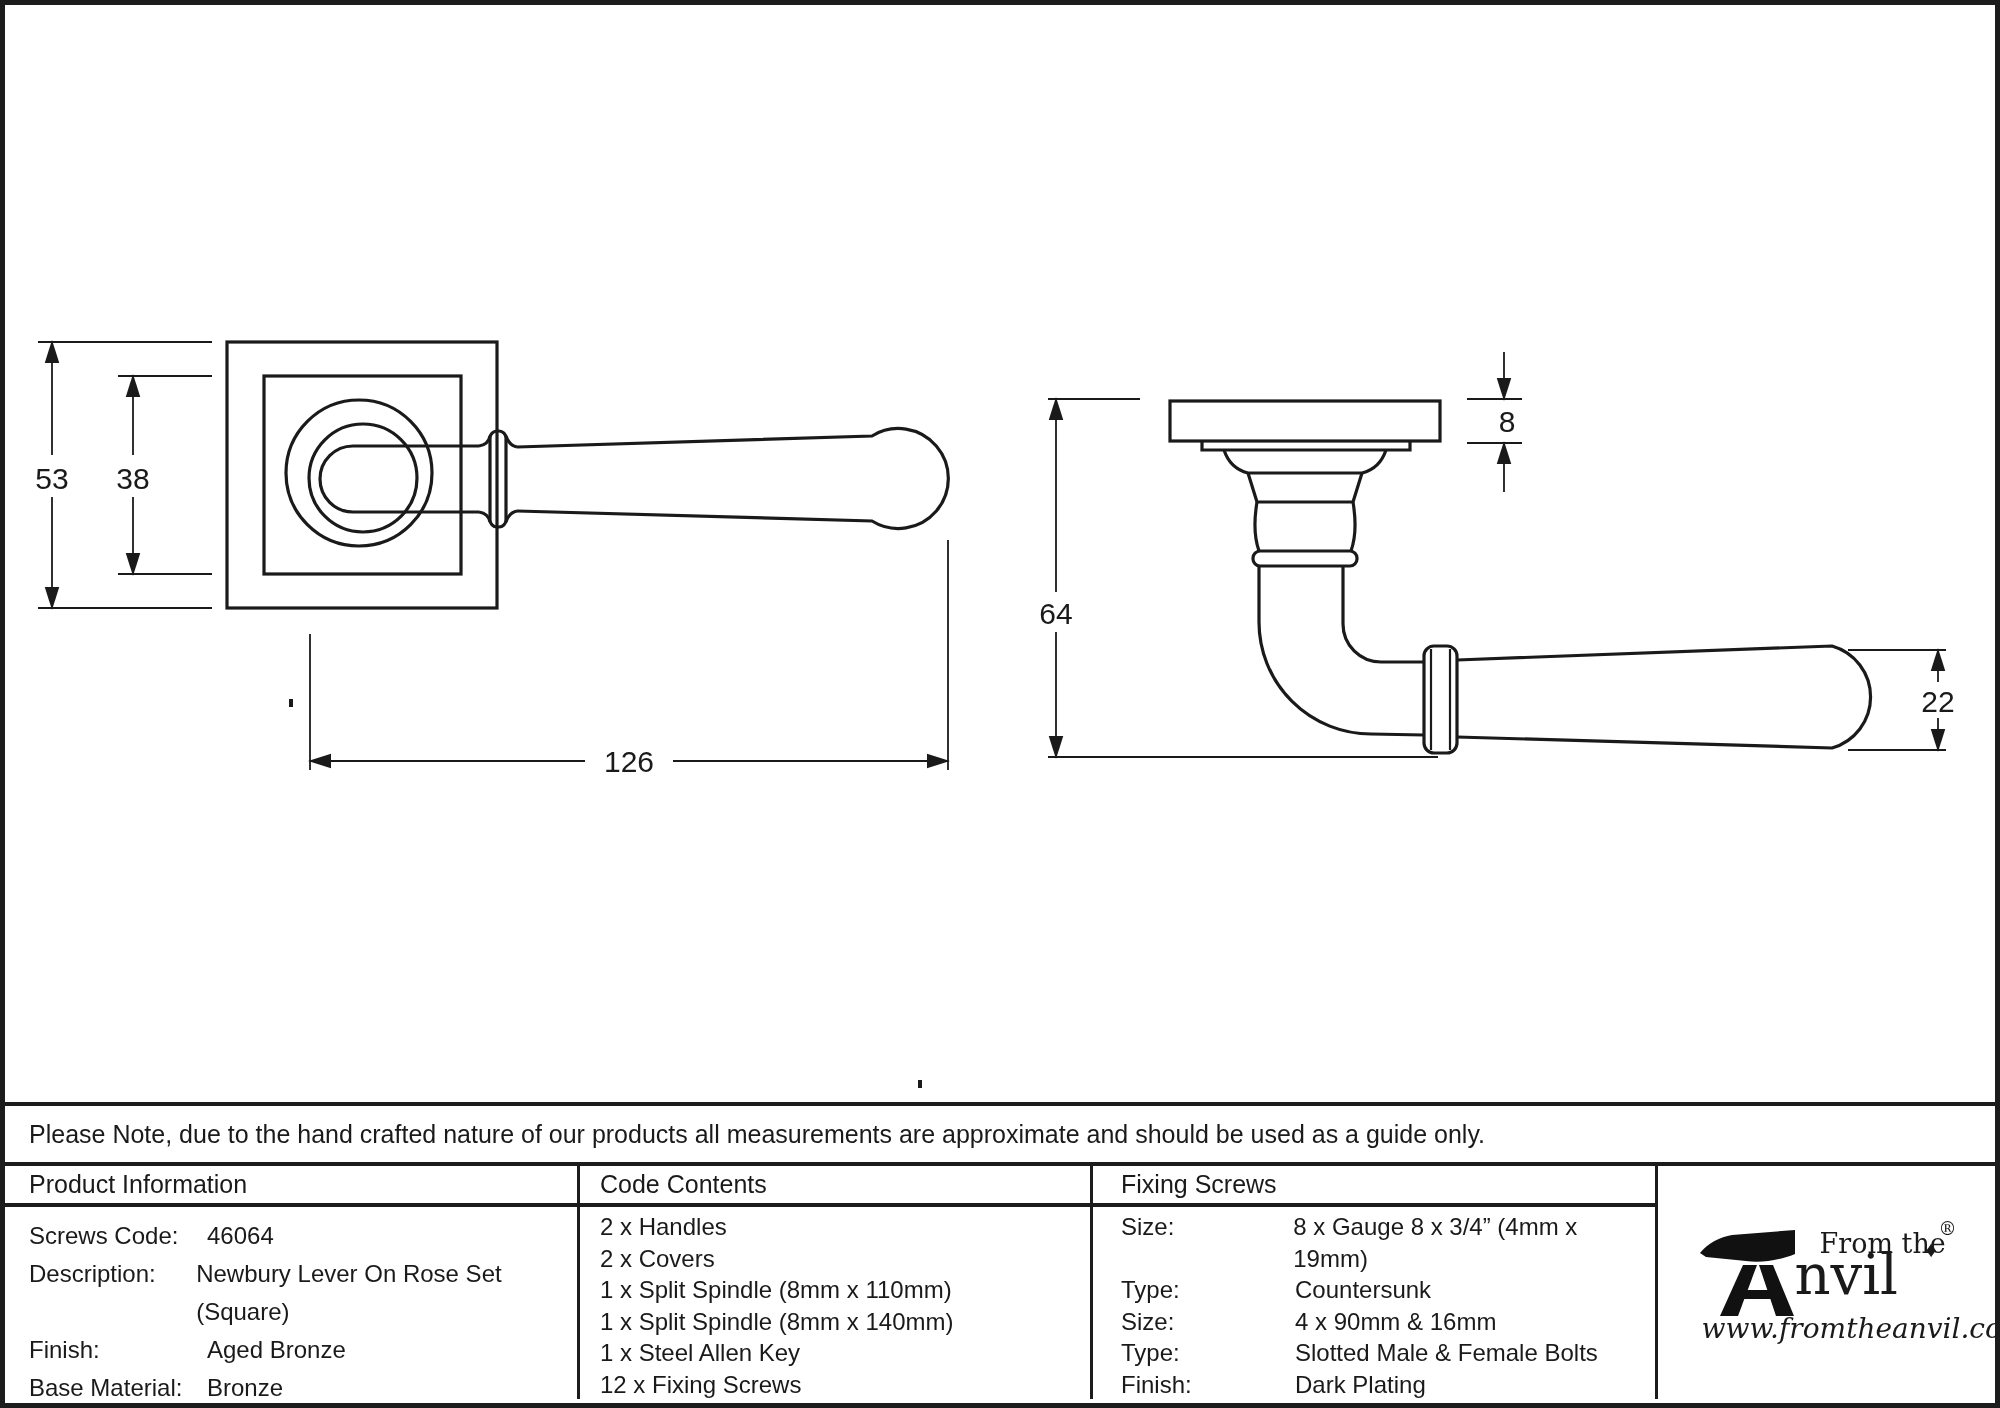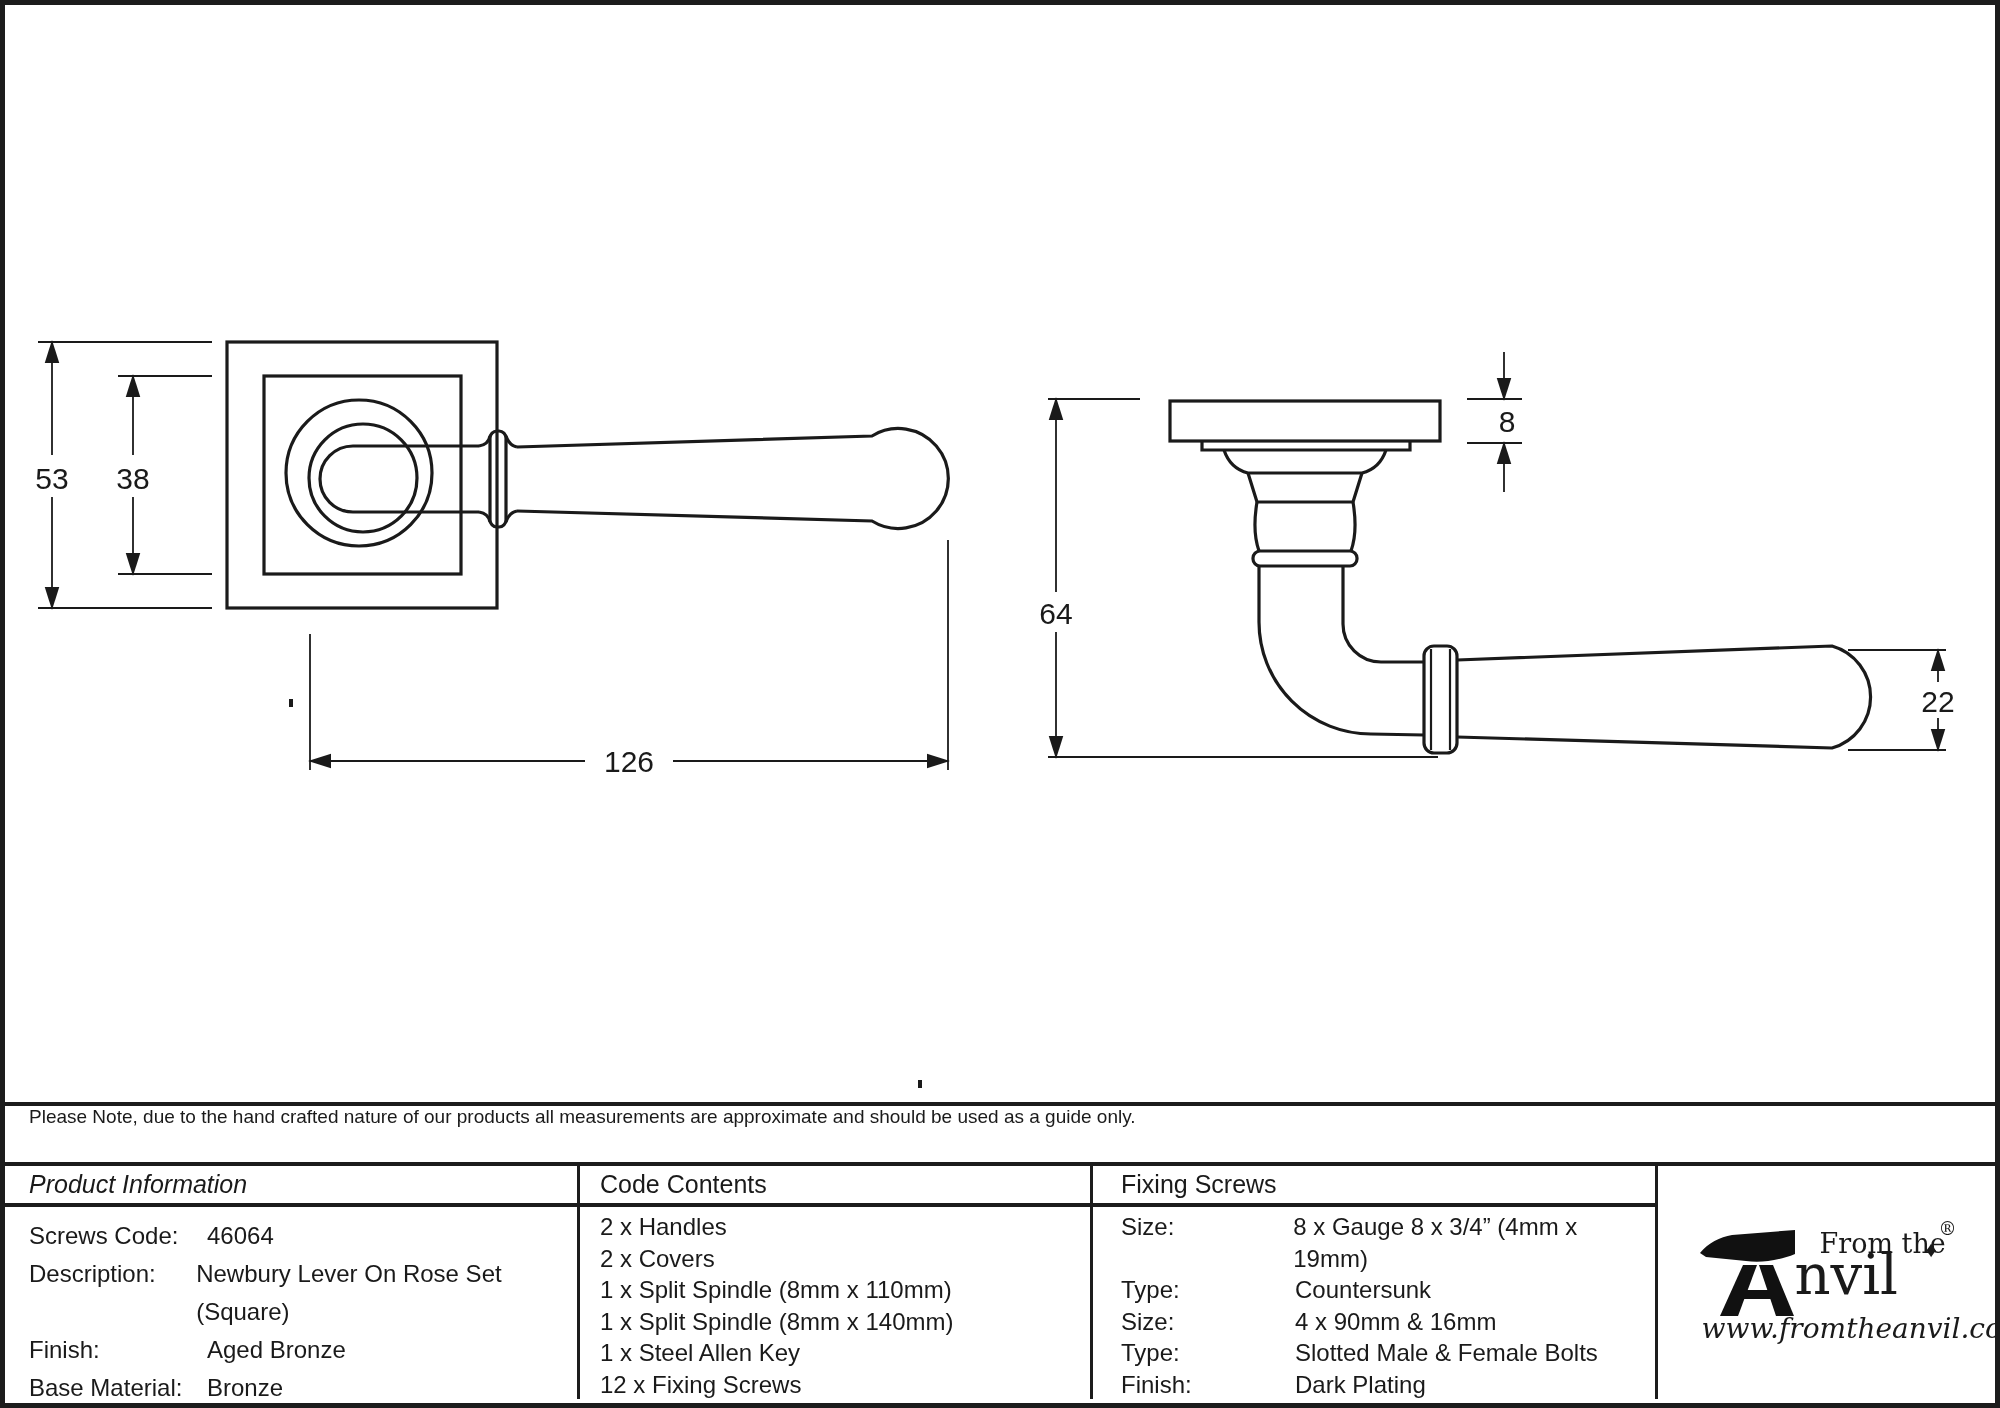--- a/index.html
+++ b/index.html
@@ -4,34 +4,34 @@
 <style>
   html,body { margin:0; padding:0; background:#ffffff; }
   .page {
     position:relative; width:2000px; height:1408px; box-sizing:border-box;
     border:5px solid #1c1c1c; background:#ffffff; overflow:hidden;
     font-family:"Liberation Sans", sans-serif; color:#1a1a1a;
   }
   .drawing-area { position:relative; width:1990px; height:1097px; }
   .note-row {
     box-sizing:border-box; height:64px; border-top:4px solid #1c1c1c; border-bottom:4px solid #1c1c1c;
-    display:flex; align-items:flex-start; padding-left:24px; font-size:19px;
+    display:flex; align-items:center; padding-left:24px; font-size:25px;
   }
   .spec-table { display:flex; height:233px; }
   .col { box-sizing:border-box; position:relative; }
   .col + .col { border-left:3px solid #1c1c1c; }
   .col-product { width:572px; }
   .col-pack    { width:513px; }
   .col-fixing  { width:565px; }
   .col-logo    { width:340px; display:flex; align-items:center; justify-content:center; }
   .col-header {
     box-sizing:border-box; height:41px; border-bottom:4px solid #1c1c1c;
     display:flex; align-items:center; font-size:25px;
   }
-  .col-product .col-header { padding-left:24px;font-style:italic; }
+  .col-product .col-header { padding-left:24px; }
   .col-pack .col-header    { padding-left:20px; }
   .col-fixing .col-header  { padding-left:28px; }
   .col-body { font-size:24px; }
   .kv-row { display:flex; line-height:38px; }
   .col-product .col-body { padding:10px 0 0 24px; }
   .col-product .kv-label { width:178px; }
   .col-fixing .col-body  { padding:4px 0 0 28px; }
   .col-fixing .kv-row    { line-height:31.5px; }
   .col-fixing .kv-label  { width:174px; }
   .col-pack .col-body { padding:4px 0 0 20px; line-height:31.5px; }

